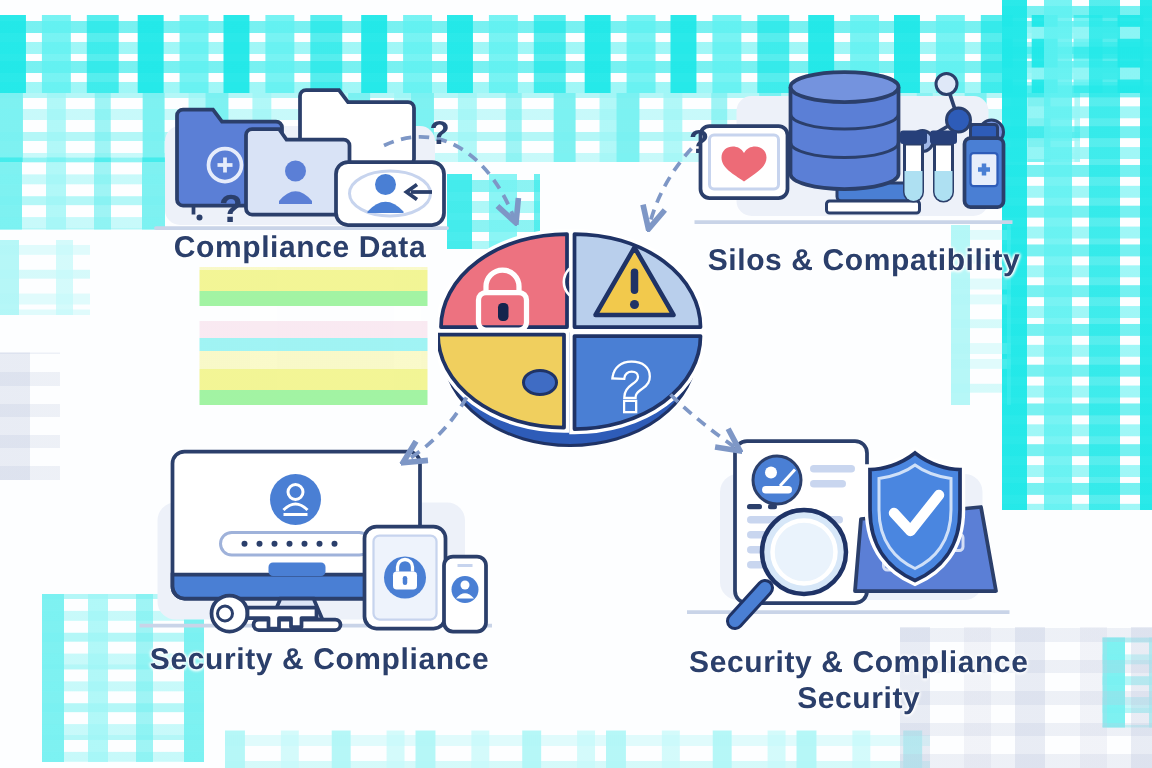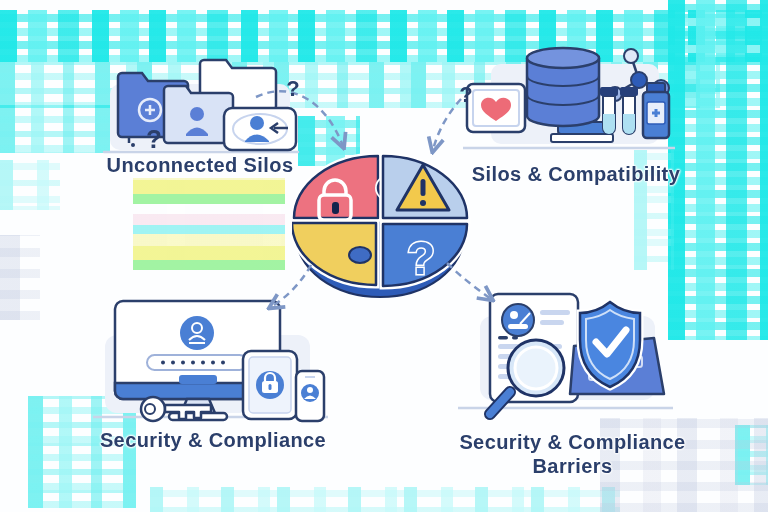--- a/index.html
+++ b/index.html
@@ -261,23 +261,23 @@
     <g fill="none" stroke="#7e97c6" stroke-width="2.5" stroke-dasharray="7 5">
       <path d="M256,97 C292,80 326,102 343,146" marker-end="url(#arr)"></path>
       <path d="M461,99 C449,112 438,130 433,150" marker-end="url(#arr)"></path>
       <path d="M311,265 C301,283 287,297 271,307" marker-end="url(#arr)"></path>
       <path d="M447,263 C461,277 477,289 491,299" marker-end="url(#arr)"></path>
     </g>
     <text x="293" y="96" font-size="22" font-weight="bold" fill="#2b3f6b" text-anchor="middle">?</text>
     <text x="466" y="102" font-size="22" font-weight="bold" fill="#2b3f6b" text-anchor="middle">?</text>
   </svg>
 
-  <div class="label" style="left:95px;top:153px;width:210px;">Unconnected Silos</div>
+  <div class="label" style="left:95px;top:153px;width:210px;">Compliance Data</div>
   <div class="label" style="left:462px;top:162px;width:228px;">
     <div>Silos &amp; Compatibility</div>
   </div>
   <div class="label" style="left:88px;top:428px;width:250px;">Security &amp; Compliance</div>
   <div class="label" style="left:455px;top:430px;width:235px;">
     <div>Security &amp; Compliance</div>
-    <div>Barriers</div>
+    <div>Security</div>
   </div>
 
 </div>
 
 </body></html>

